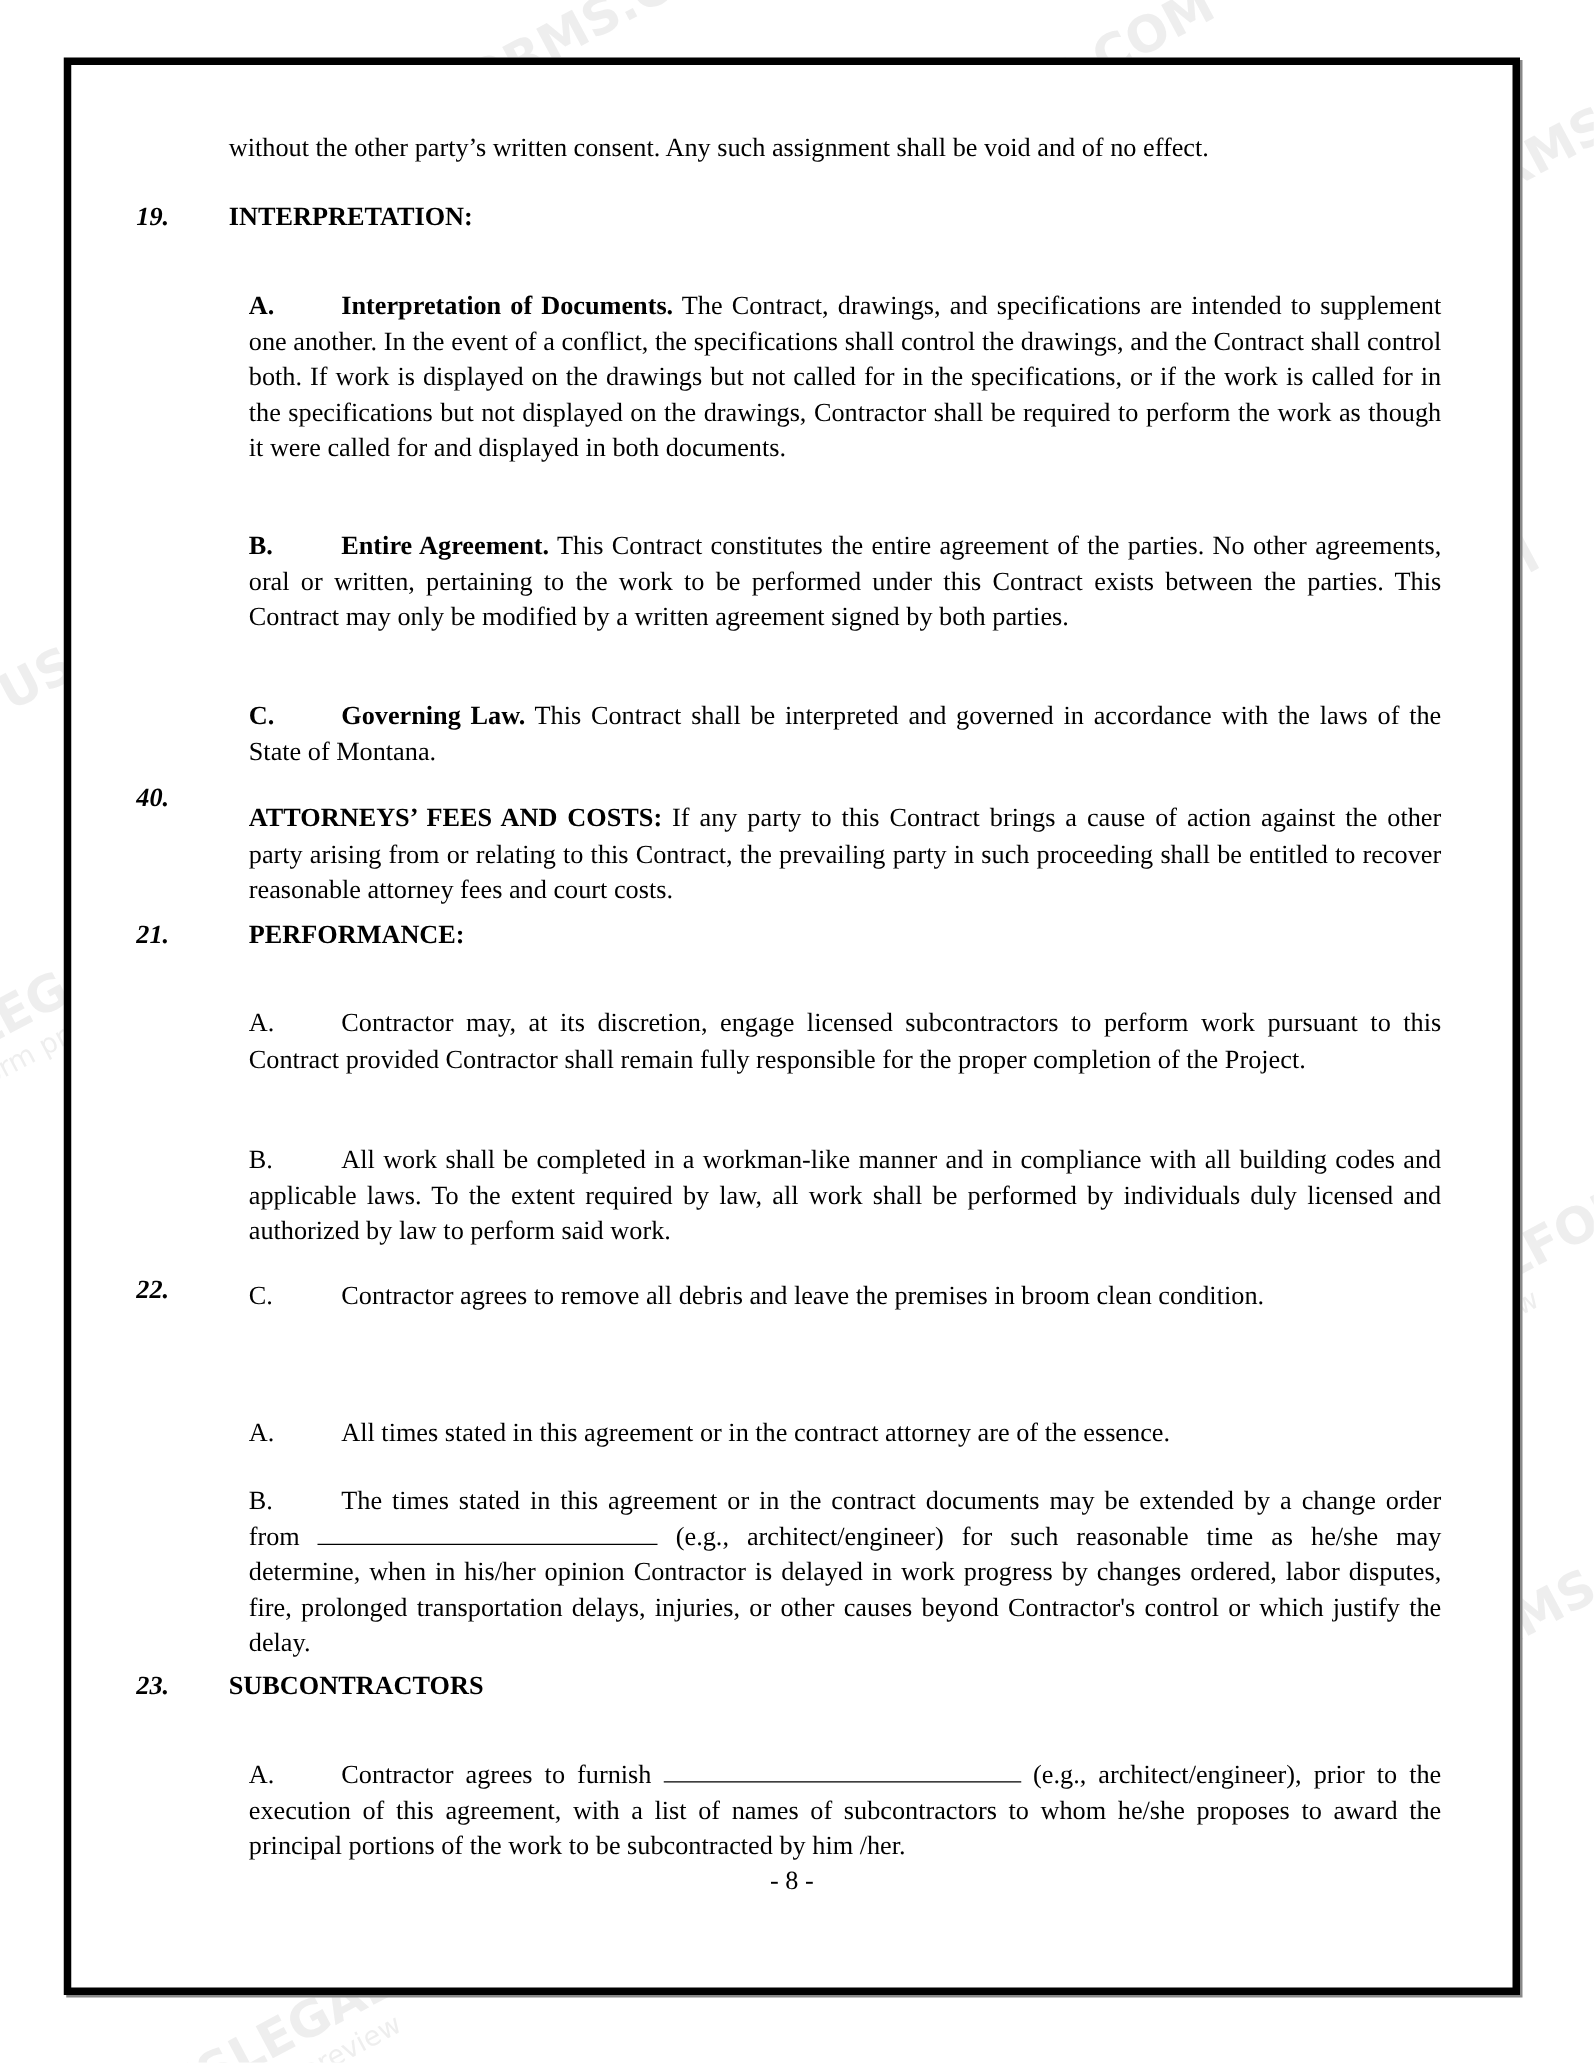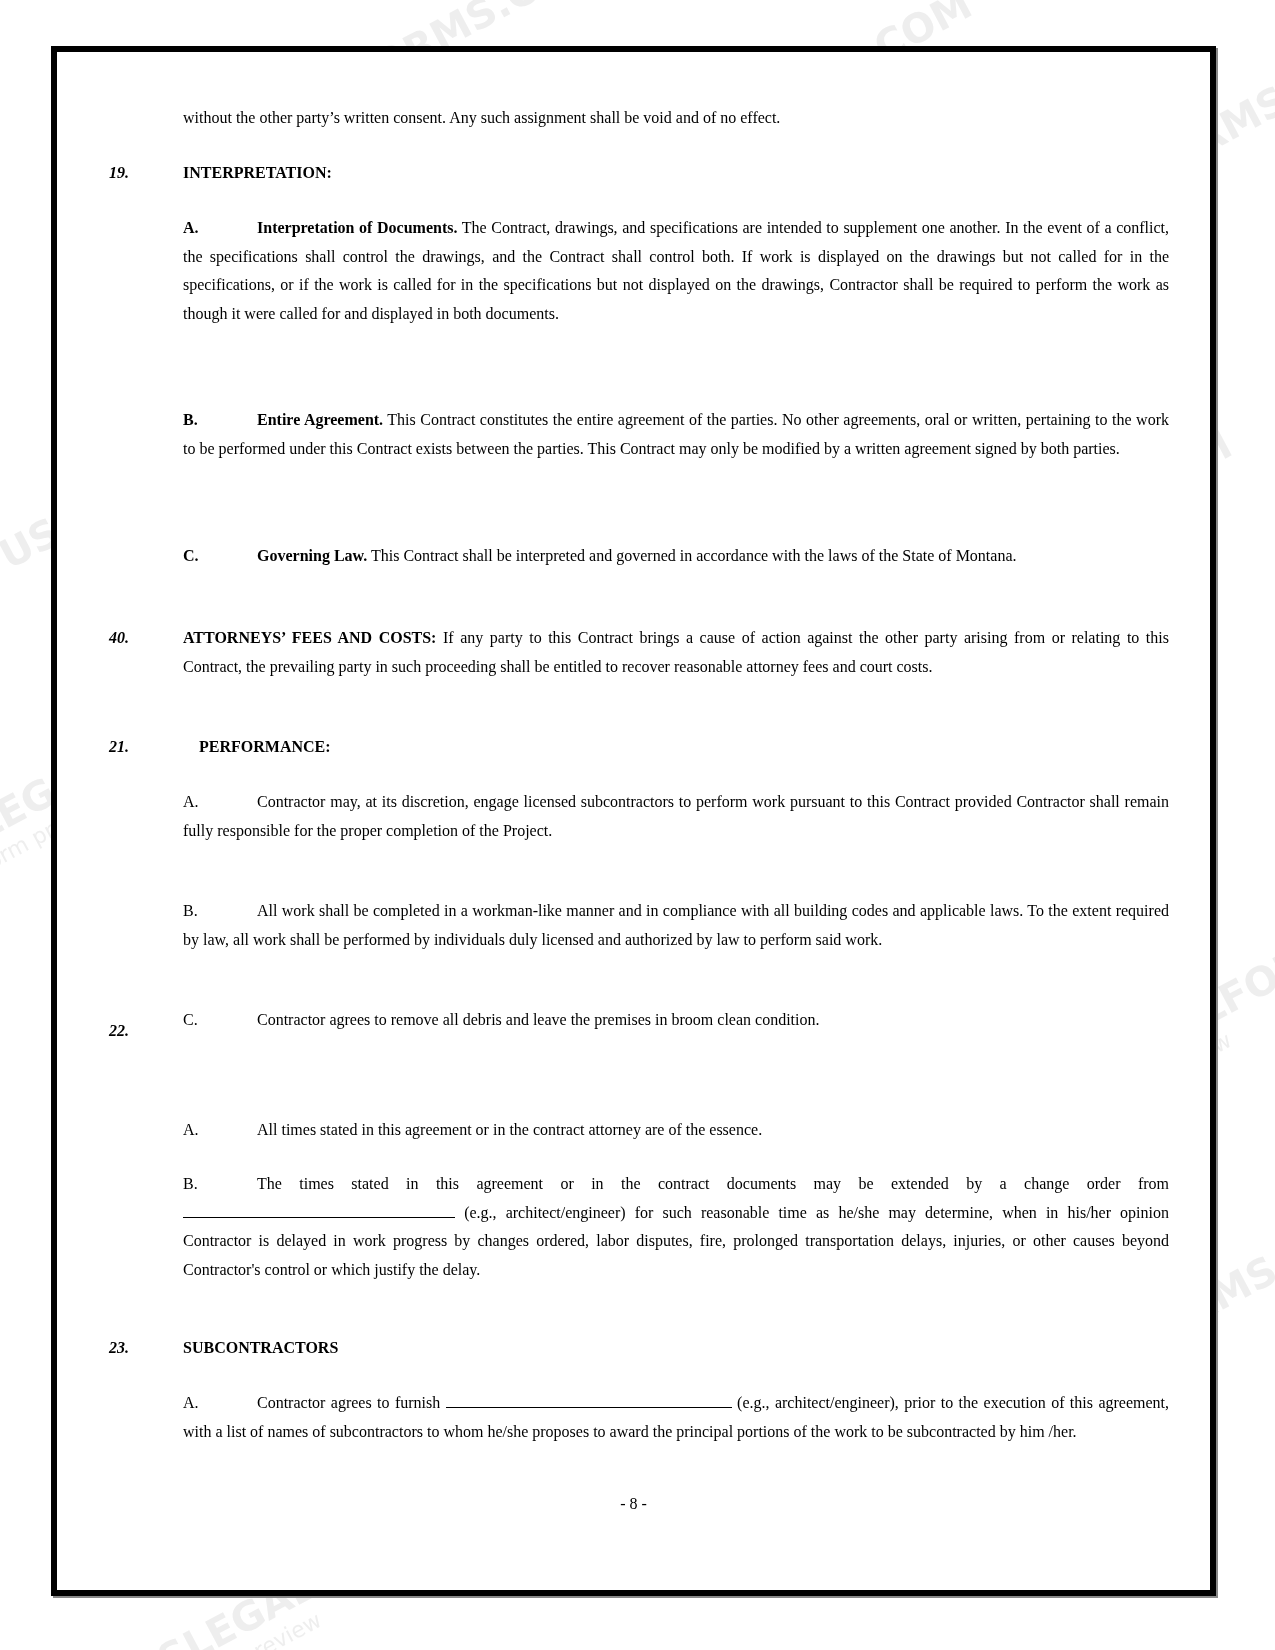--- a/index.html
+++ b/index.html
@@ -1,22 +1,22 @@
 <!DOCTYPE html>
 <html><head>
 <meta charset="utf-8">
 <style>
   html, body { margin:0; padding:0; background:#ffffff; }
   body { width:1275px; height:1650px; position:relative; overflow:hidden; font-family:"Liberation Serif", serif; color:#000; }
   .frame { position:absolute; left:51px; top:46px; width:1165px; height:1550px; border:6px solid #000; box-sizing:border-box; box-shadow:2px 2px 0 #888; background:#fff; }
-  .content { position:absolute; left:0; top:0; width:100%; height:100%; font-size:16px; line-height:28.6px; }
+  .content { position:absolute; left:0; top:0; width:100%; height:100%; font-size:21px; line-height:28.6px; }
   .num { position:absolute; left:52px; font-weight:bold;font-style:italic; }
   .head { position:absolute; left:126px; font-weight:bold;font-family:Liberation Serif, serif; }
   .para { position:absolute; left:126px; width:986px; text-align:justify; }
-  .para p { margin:0; }
+  .para p { margin:16px; }
   .lbl { display:inline-block; width:74px; }
   b { font-weight:bold; }
   .blank { display:inline-block; border-bottom:1.5px solid #000; vertical-align:baseline; height:18px; }
   .footer { position:absolute; left:0; width:100%; text-align:center; }
   .wm { position:absolute; font-family:"DejaVu Sans", sans-serif; font-weight:bold; color:rgba(160,160,160,0.18); transform:rotate(-28deg); white-space:nowrap; pointer-events:none; }
   .wm .sub { display:block; font-weight:normal; font-size:0.55em; margin-left:2em; }
 </style>
 </head>
 <body>
 

